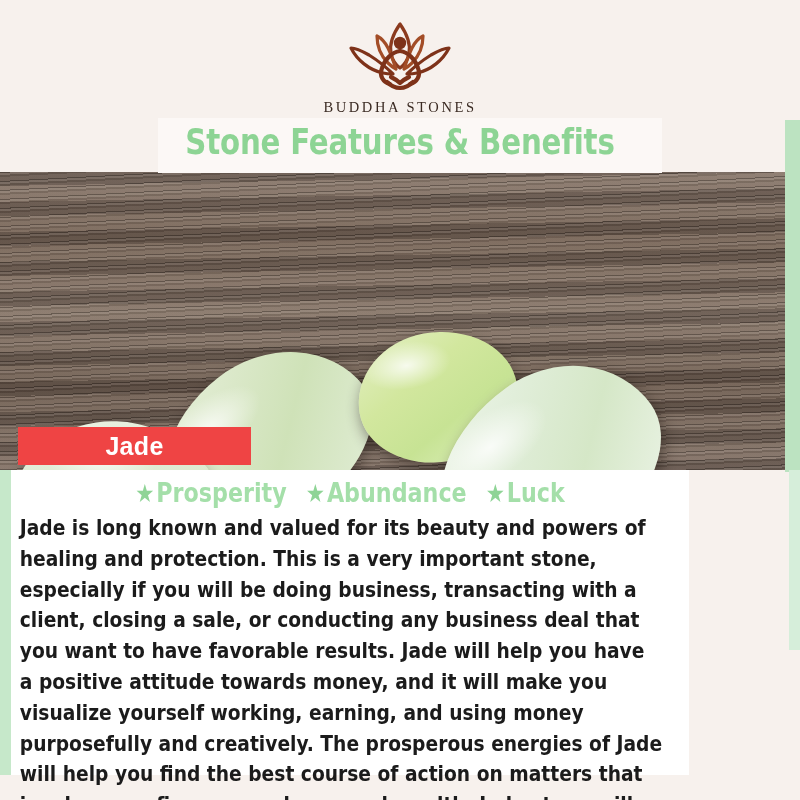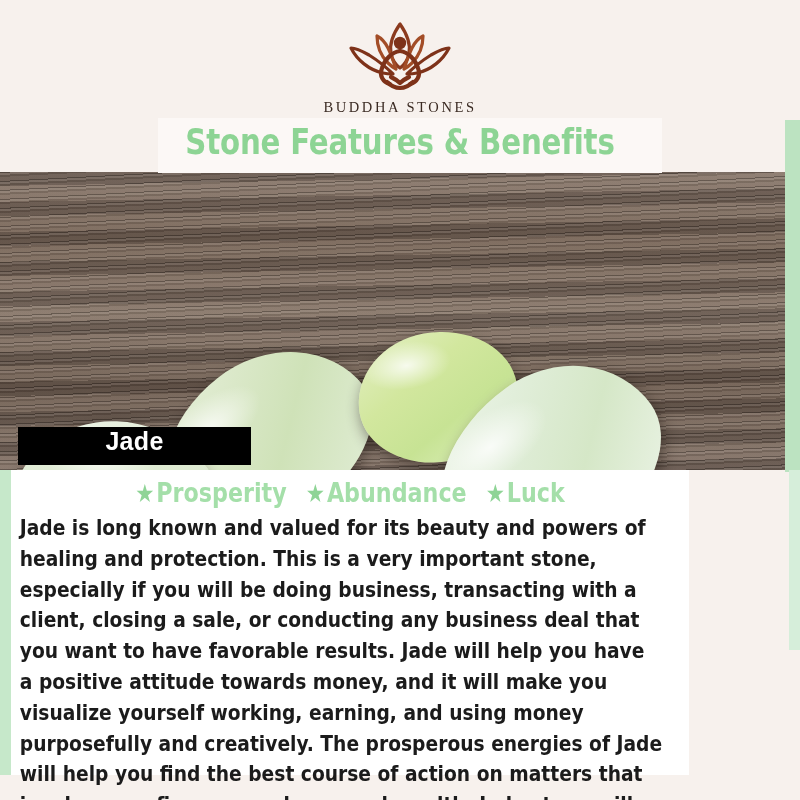--- a/index.html
+++ b/index.html
@@ -174,24 +174,24 @@
         transform: rotate(-36deg);
         background: linear-gradient(140deg, #F0F6EB 0%, #E1EEDA 32%, #D5E7C7 62%, #EEF5EA 100%); }
 
   
   .jade-bar {
     position: absolute;
     top: 427px;
     left: 18px;
     width: 233px;
     height: 38px;
-    background: #000000;
+    background: #ef4444;
     z-index: 4;
     display: flex;
-    align-items: flex-start;
+    align-items: center;
     justify-content: center;
   }
   .jade-bar span {
     font-family: "Liberation Sans", sans-serif;
     font-weight: 700;
     font-size: 25px;
     color: #FFFFFF;
     letter-spacing: 0.3px;
   }
 

